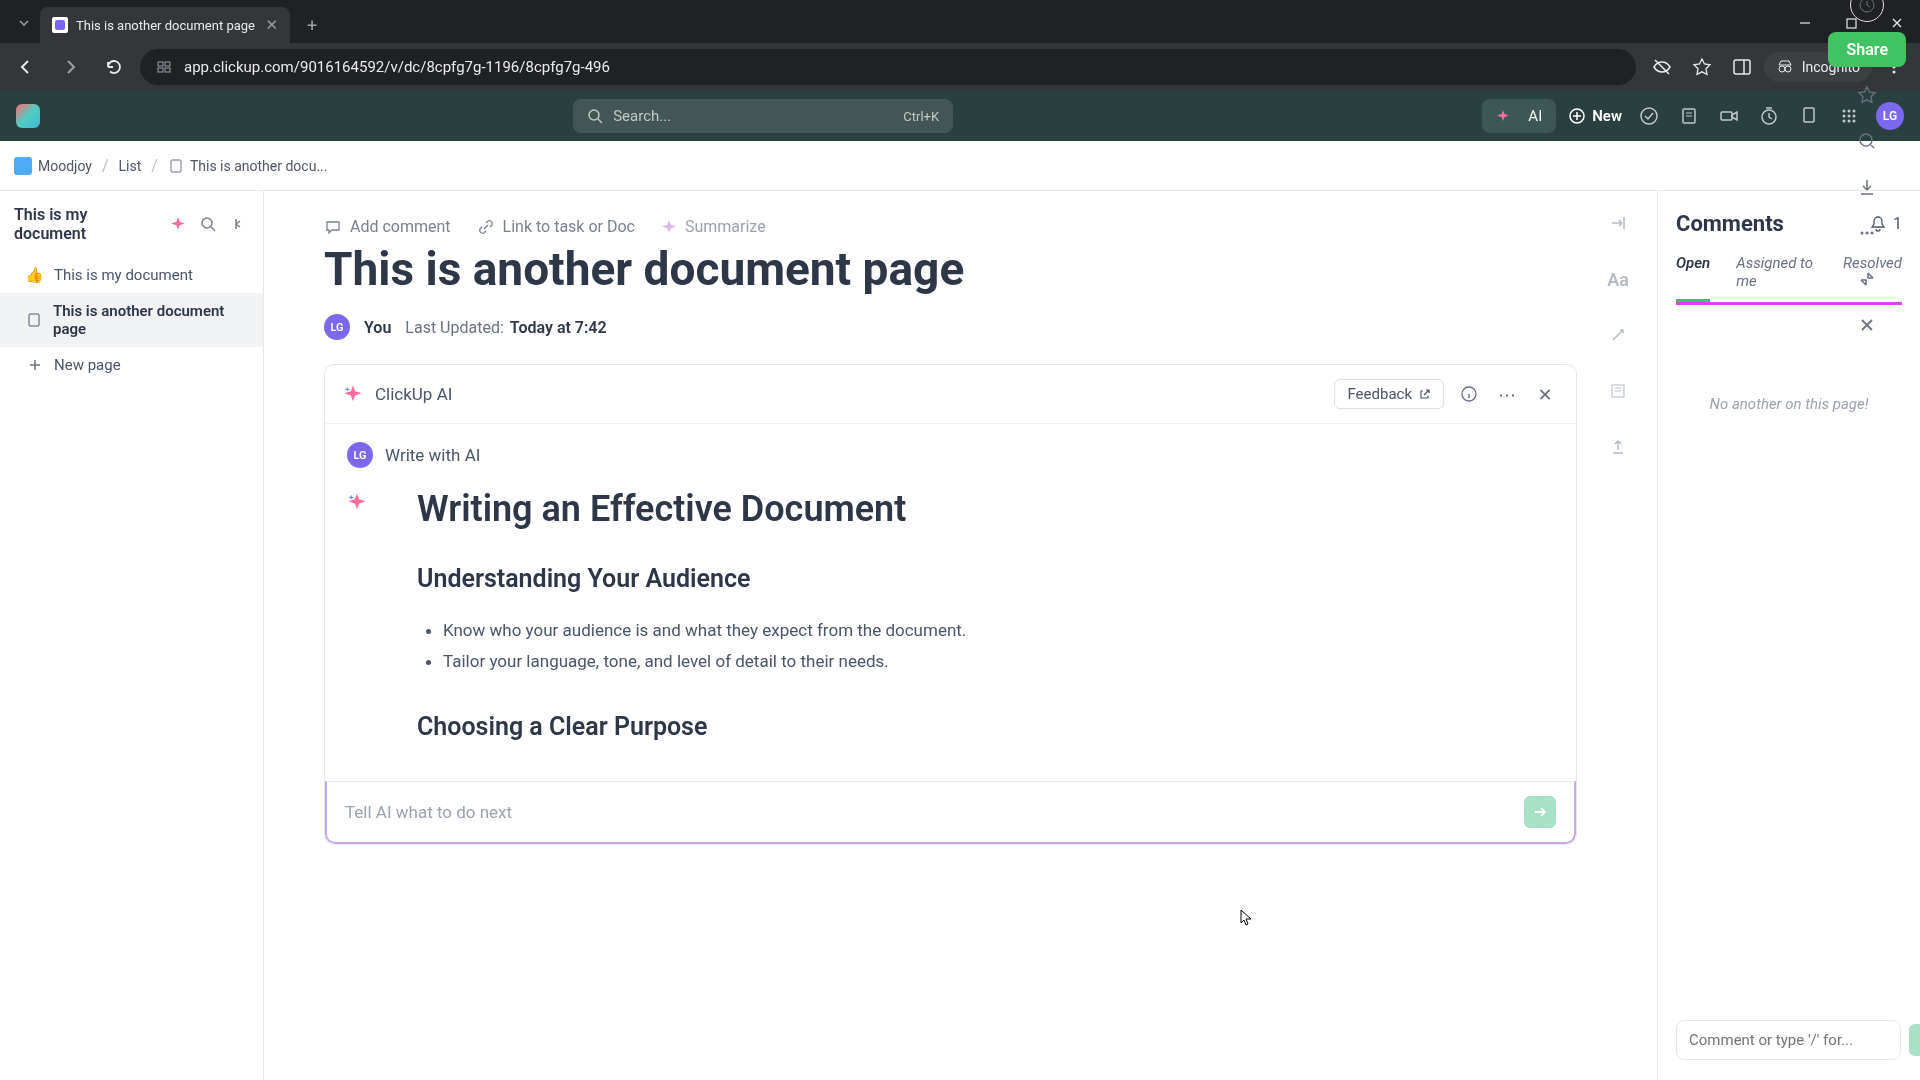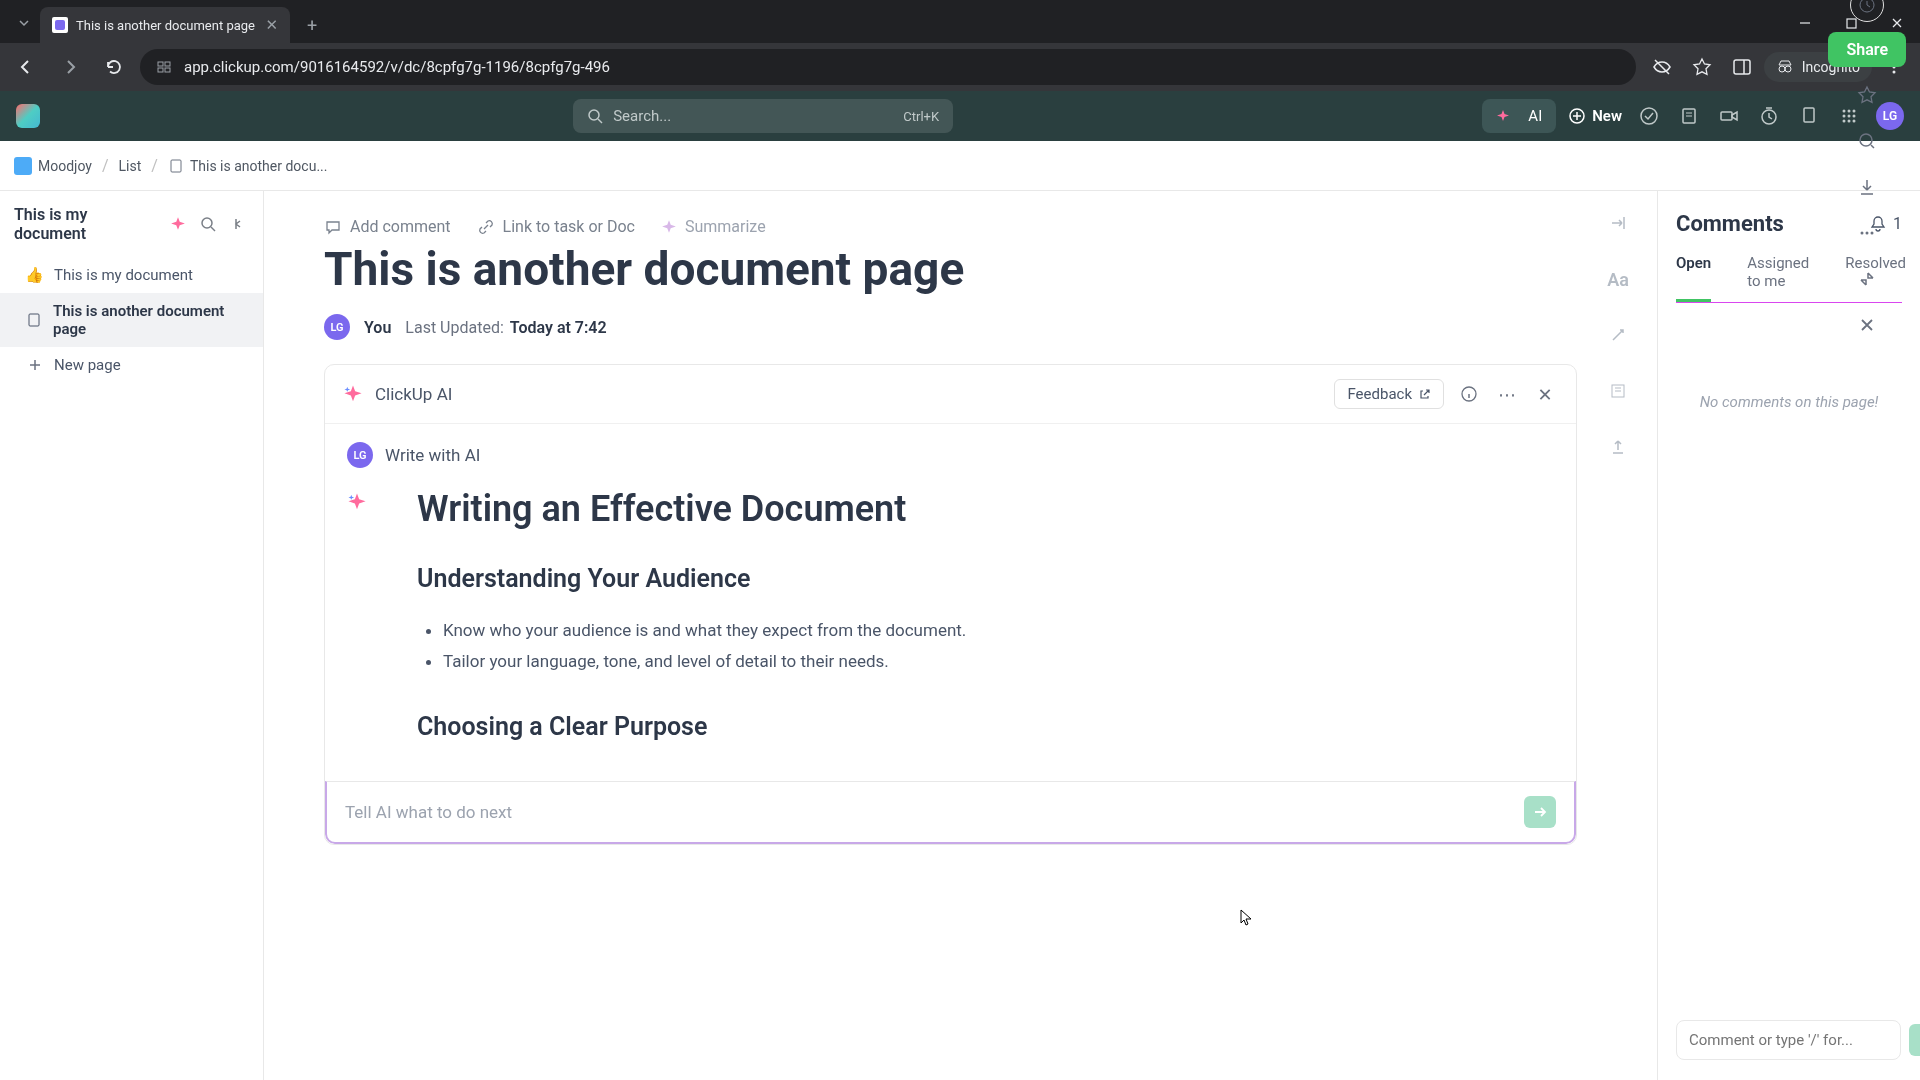--- a/index.html
+++ b/index.html
@@ -96,21 +96,21 @@
 
 
 .right-rail { position: absolute; right: 25px; top: 18px; display: flex; flex-direction: column; gap: 28px; }
 .rail-icon { width: 28px; height: 28px; display: flex; align-items: center; justify-content: center; color: #b5bcc5; cursor: pointer; font-size: 18px; }
 
 
 .comments { width: 263px; border-left: 1px solid #e8e8e8; padding: 20px 18px; display: flex; flex-direction: column; }
 .comments-hdr { display: flex; align-items: center; justify-content: space-between; margin-bottom: 18px; }
 .comments-title { font-size: 22px; font-weight: 700; color: #2d3748; }
 .notif-badge { display: flex; align-items: center; gap: 6px; color: #4a5568; font-size: 16px; }
-.comments-tabs { display: flex; gap: 36px; border-bottom: 1px solid #d946ef; }
+.comments-tabs { display: flex; gap: 26px; border-bottom: 3px solid #d946ef; font-style: italic; }
 .c-tab { padding: 0 0 12px; font-size: 15px; color: #6b7280; cursor: pointer; }
 .c-tab.active { color: #2d3748; font-weight: 600; border-bottom: 3px solid #40c463; }
 .no-comments { flex: 1; display: flex; align-items: flex-start; justify-content: center; padding-top: 90px; color: #9ca3af; font-style: italic; font-size: 15px; }
 .comment-input-row { display: flex; align-items: center; gap: 8px; margin-top: auto; }
 .comment-input { flex: 1; border: 1px solid #e8e8e8; border-radius: 8px; padding: 10px 12px; font-size: 15px; color: #6b7280; }
 .send-btn { background: #a8e0c8; color: #fff; border-radius: 6px; padding: 8px 14px; font-size: 14px; cursor: pointer; }
 
 .cursor-ptr { position: absolute; left: 976px; top: 718px; font-size: 14px; color: #000; pointer-events: none; }
 
 svg { display: block; }
@@ -542,20 +542,20 @@
             </svg>
           </span>
         <span>1</span>
       </div>
     </div>
     <div class="comments-tabs">
       <div class="c-tab active">Open</div>
       <div class="c-tab">Assigned to me</div>
       <div class="c-tab">Resolved</div>
     </div>
-    <div class="no-comments">No comments on this page!</div>
+    <div class="no-comments">No another on this page!</div>
     <div class="comment-input-row">
       <input class="comment-input" placeholder="Comment or type '/' for..." style="">
       <div class="send-btn">Send</div>
     </div>
   </div>
 
 </div>
 
 </body></html>

